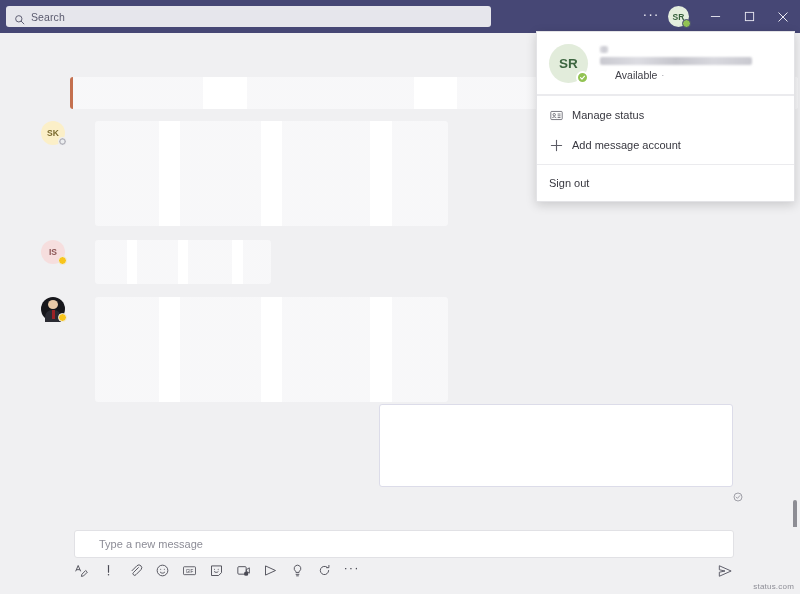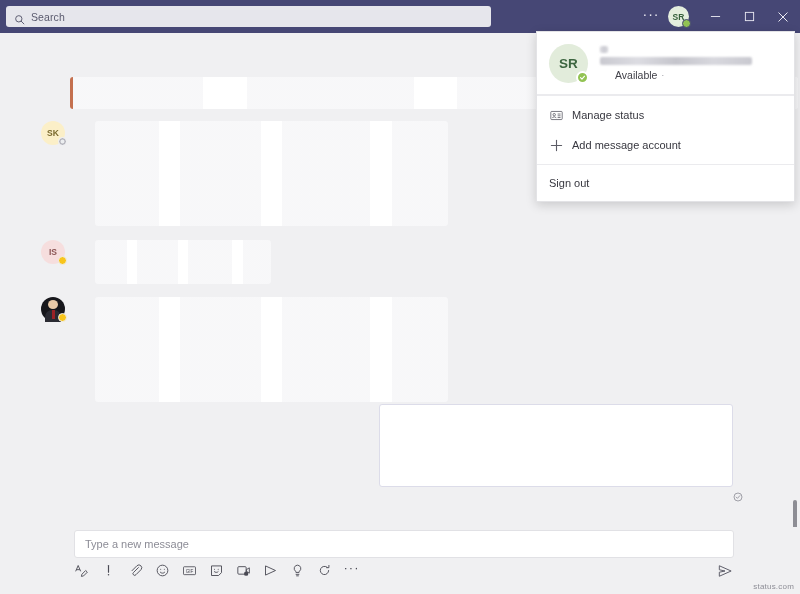--- a/index.html
+++ b/index.html
@@ -104,21 +104,21 @@
   .seen-icon { position: absolute; color: #75757f; }
 
   
   .compose-wrap {
     position: absolute; left: 0; bottom: 0; width: 800px; height: 67px;
     background: #f0f0f2;
   }
   .compose-box {
     position: absolute; left: 74px; top: 3px; width: 660px; height: 28px;
     background: #fff; border: 1px solid #e1e1e5; border-radius: 3px;
-    display: flex; align-items: center; padding-left: 10px;
+    display: flex; align-items: center; padding-left: 24px;
   }
   .compose-placeholder { font-size: 11px; color: #8c8c96; }
   .compose-tools {
     position: absolute; left: 74px; top: 36px; display: flex;
     align-items: center; gap: 12px; color: #4a4a54;
   }
   .tool { width: 15px; height: 15px; display: flex; align-items: center; justify-content: center; }
   .tool.dots { font-size: 13px; letter-spacing: 1px; padding-bottom: 7px; }
   .send-btn {
     position: absolute; right: 66px; top: 36px; width: 18px; height: 16px;

